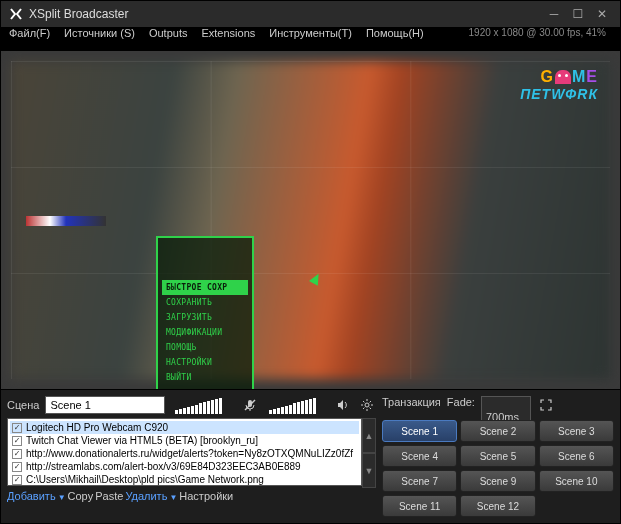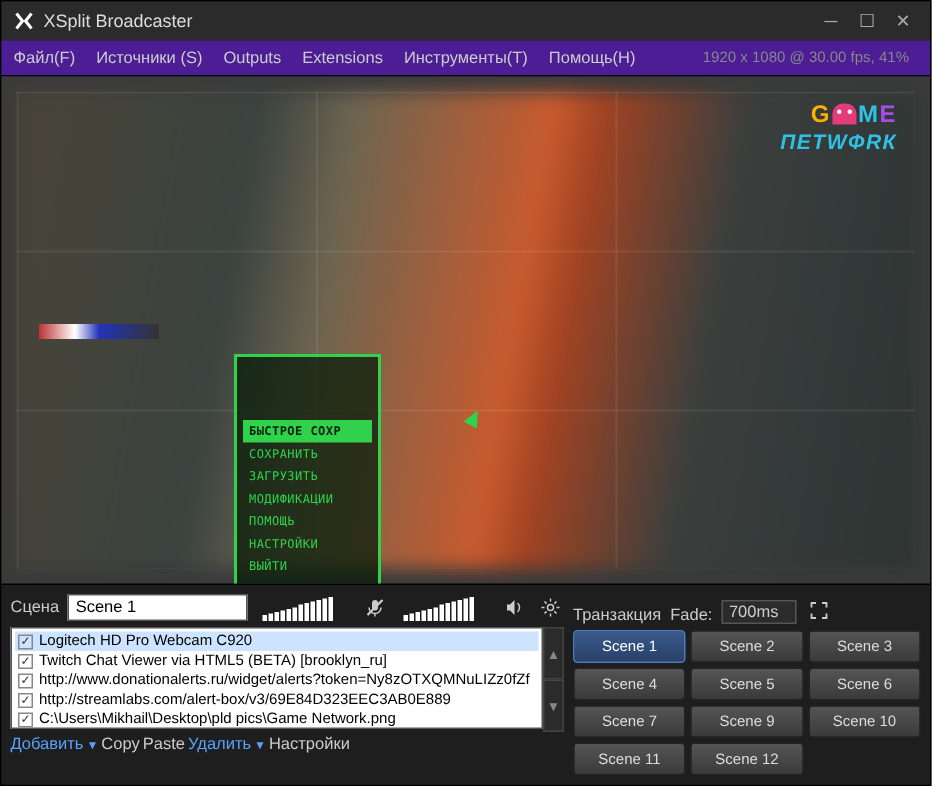--- a/index.html
+++ b/index.html
@@ -14,21 +14,21 @@
     height: 26px; background: #2b2b2b; display: flex; align-items: center;
     padding: 0 8px; color: #ddd; font-size: 12px;
   }
   .titlebar .logo-small {
     width: 14px; height: 14px; margin-right: 6px;
     display: inline-flex; align-items: center; justify-content: center;
   }
   .titlebar .spacer { flex: 1; }
   .win-btn { width: 20px; height: 16px; margin-left: 4px; color: #aaa; text-align: center; line-height: 16px; cursor: pointer; }
   .menubar {
-    height: 24px; background: #4c1d95; display: flex; align-items: center;
+    height: 24px; background: #000000; display: flex; align-items: flex-start;
     padding: 0 8px; border-bottom: 1px solid #000; font-size: 11px;
   }
   .menubar .mitem { margin-right: 14px; color: #ccc; cursor: pointer; }
   .menubar .status { flex: 1; text-align: right; color: #888; font-size: 10px; padding-right: 6px;}
   .preview {
     flex: 1; position: relative; background: #3a3a3a; overflow: hidden;
     border-bottom: 1px solid #000;
   }
   .preview-bg {
     position: absolute; inset: 10px; background:
@@ -128,26 +128,26 @@
     display: flex; align-items: center; gap: 2px; font-size: 11px; color: #ccc;
     padding-top: 2px;
   }
   .toolbar2 .link { color: #5aa0ff; cursor: pointer; }
   .toolbar2 .drop { display:inline-block; margin-left:2px; font-size:8px;}
   .toolbar2 .plain { color:#ccc; cursor:pointer;}
   .right-col {
     width: 232px; display: flex; flex-direction: column;
   }
   .trans-row {
-    display: flex; align-items: flex-end; gap: 6px; margin-bottom: 4px; height: 20px;
+    display: flex; align-items: flex-start; gap: 6px; margin-bottom: 4px; height: 20px;
     font-size: 11px;
   }
   .trans-row input {
     background: #2b2b2b; color: #ccc; border: 1px solid #555;
-    width: 50px; padding: 1px 4px; font-size: 11px;
+    width: 50px; padding: 14px 4px; font-size: 11px;
   }
   .scene-grid {
     display: grid; grid-template-columns: repeat(3, 1fr);
     grid-auto-rows: 22px; gap: 3px;
   }
   .scene-btn {
     background: linear-gradient(#555, #3a3a3a);
     border: 1px solid #222; border-radius: 3px;
     color: #ddd; font-size: 10px;
     display: flex; align-items: center; justify-content: center;

